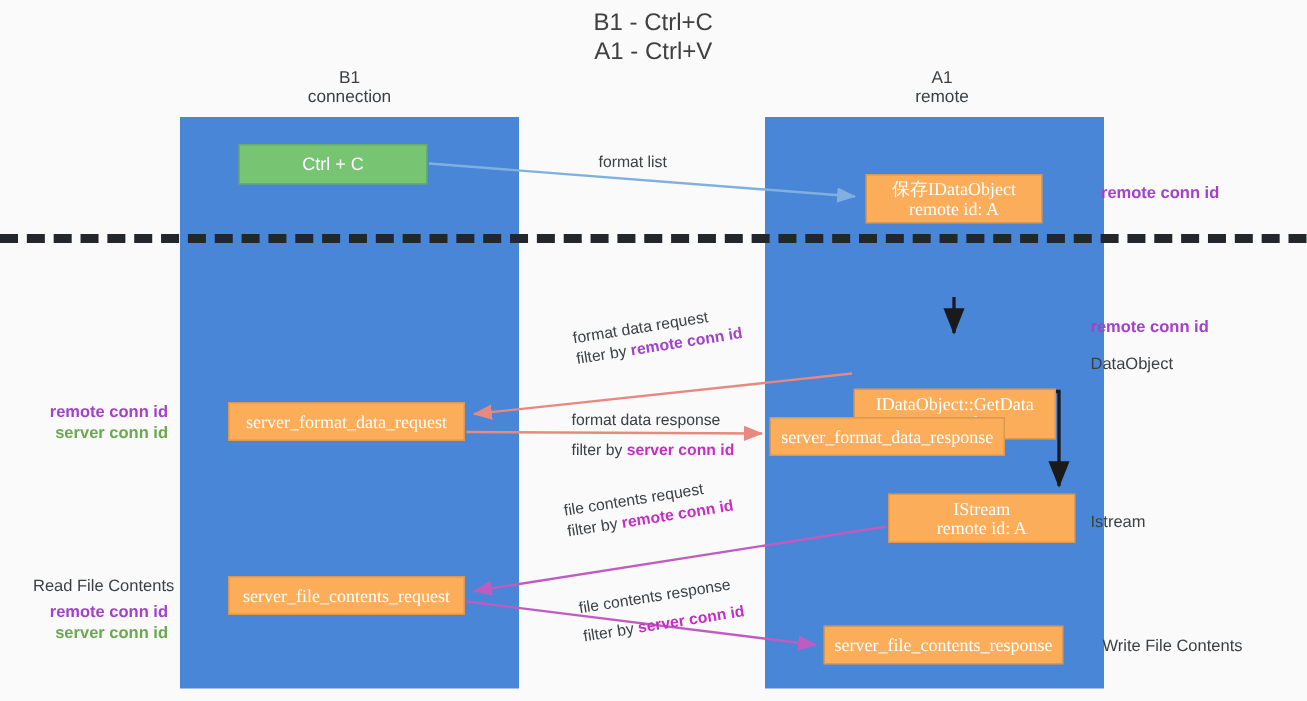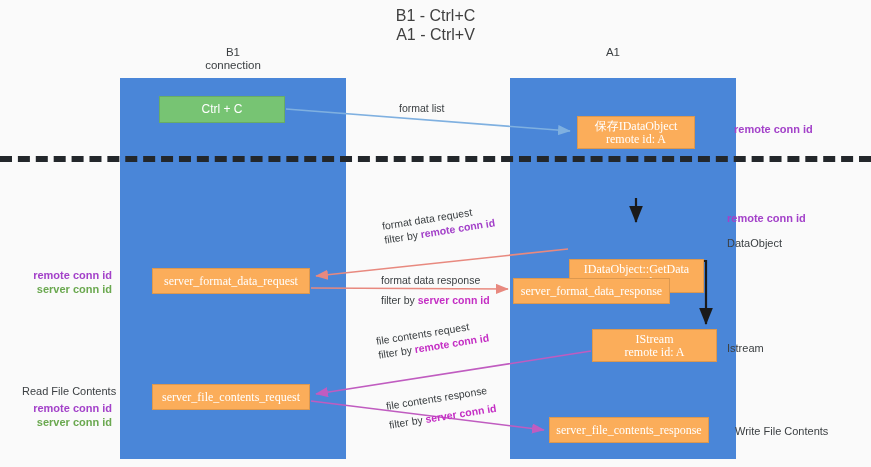--- a/index.html
+++ b/index.html
@@ -33,21 +33,21 @@
   }
 
   
   .col-head {
     text-align: center;
     font-size: 11.5px;
     color: #3c4043;
     line-height: 13px;
   }
   #head-b1 { left: 120px; top: 46px; width: 226px; }
-  #head-a1 { left: 500px; top: 46px; width: 226px; }
+  #head-a1 { left: 515px; top: 46px; width: 226px; }
 
   
   .lane {
     background: #4a86d8;
     top: 78px;
     height: 381px;
   }
   #lane-b1 { left: 120px; width: 226px; }
   #lane-a1 { left: 510px; width: 226px; }
 
@@ -141,20 +141,21 @@
     <div>B1 - Ctrl+C</div>
     <div>A1 - Ctrl+V</div>
   </div>
 
   <div class="abs col-head" id="head-b1">
     <div>B1</div>
     <div>connection</div>
   </div>
   <div class="abs col-head" id="head-a1">
     <div>A1</div>
+    <div>remote</div>
   </div>
 
   <div class="abs lane" id="lane-b1"></div>
   <div class="abs lane" id="lane-a1"></div>
 
   <svg class="edges">
     <defs>
       <marker id="ah-blue" markerWidth="9" markerHeight="9" refX="7.5" refY="3.2" orient="auto">
         <path d="M0,0 L8,3.2 L0,6.4 z" fill="#7fb0e0"></path>
       </marker>

